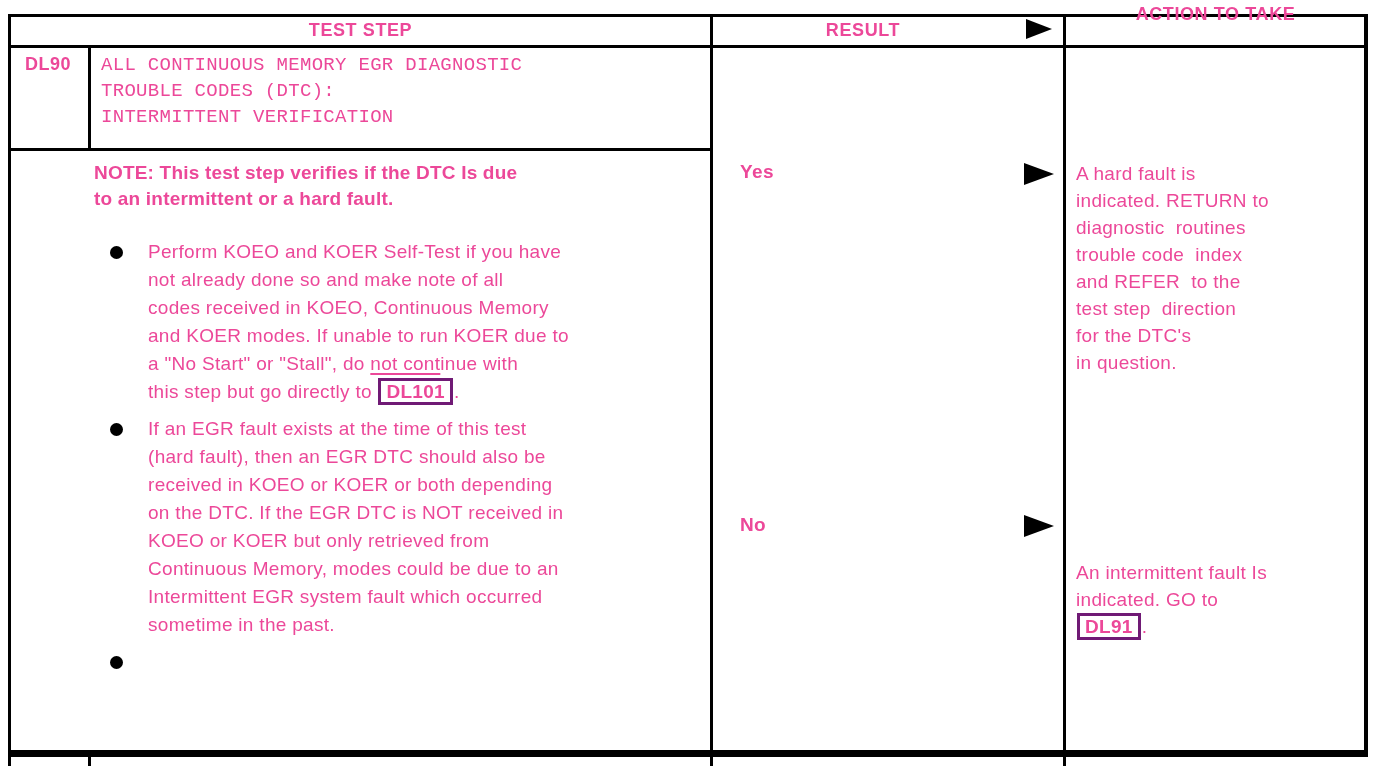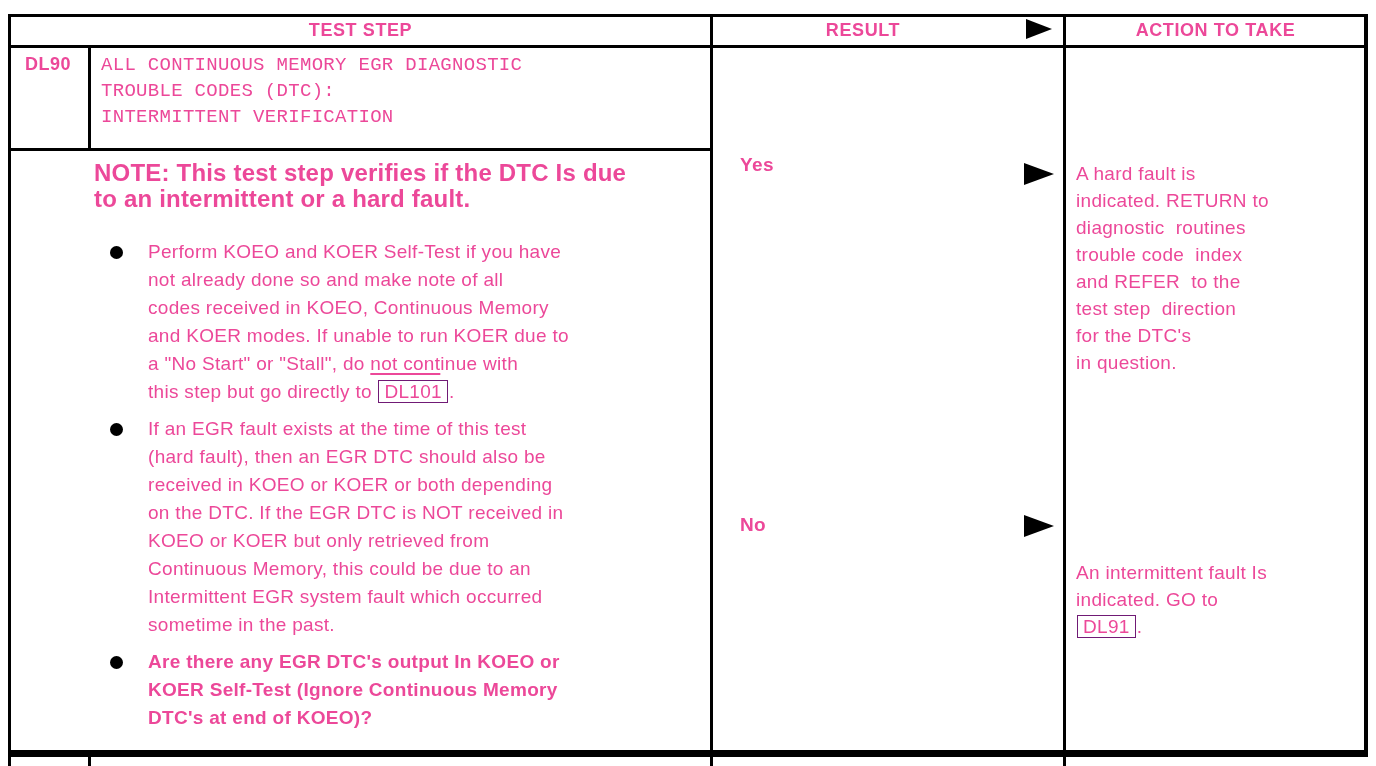--- a/index.html
+++ b/index.html
@@ -5,54 +5,54 @@
   html,body{margin:0;padding:0;background:#ffffff;}
   #page{position:relative;width:1376px;height:766px;background:#ffffff;overflow:hidden;
         font-family:"Liberation Sans","DejaVu Sans",sans-serif;color:#ec4899;}
   .bline{position:absolute;background:#000;}
   .cell{position:absolute;}
   .hdr{font-size:18px;font-weight:bold;letter-spacing:0.6px;text-align:center;}
   .tline{white-space:pre;}
   .bold{font-weight:bold;}
   .title-cell{font-size:19px;line-height:26px;letter-spacing:0.3px;}
   .code-cell{font-size:18px;font-weight:bold;text-align:center;letter-spacing:0.5px;}
-  .note-cell{font-size:24px;line-height:26px;letter-spacing:0.2px;font-weight:bold;}
+  .note-cell{font-size:19px;line-height:26px;letter-spacing:0.2px;font-weight:bold;}
   .bullets{position:absolute;font-size:19px;line-height:28px;letter-spacing:0.3px;}
   .bullet{display:flex;margin-bottom:9px;}
   .bullet:last-child{margin-bottom:0;}
   .bullet-dot{flex:none;width:54px;box-sizing:border-box;padding-left:16px;}
   .bullet-dot i{display:block;width:13px;height:13px;border-radius:50%;background:#000;margin-top:8px;}
   .result-label{position:absolute;font-size:19px;font-weight:bold;letter-spacing:0.4px;}
   .action{position:absolute;font-size:19px;line-height:27px;letter-spacing:0.3px;}
   .arrow{position:absolute;width:0;height:0;border-top:11px solid transparent;
          border-bottom:11px solid transparent;border-left:30px solid #000;}
   .arrow-sm{border-top-width:10px;border-bottom-width:10px;border-left-width:26px;}
   .run-u{text-decoration:underline;text-decoration-thickness:2px;text-underline-offset:3px;}
-  .run-box{display:inline-block;border:1px solid #701a75;padding:0 5px;font-weight:normal;line-height:21px;margin:0 1px;text-align:center;}
+  .run-box{display:inline-block;border:3px solid #701a75;padding:0 5px;font-weight:bold;line-height:21px;margin:0 1px;text-align:center;}
 </style>
 </head>
 <body>
 
 <div id="page">
 
   <div class="bline" style="left:8px;top:14px;width:1360px;height:3px;"></div>
   <div class="bline" style="left:8px;top:45px;width:1360px;height:3px;"></div>
   <div class="bline" style="left:8px;top:14px;width:3px;height:752px;"></div>
   <div class="bline" style="left:1364px;top:14px;width:4px;height:743px;"></div>
   <div class="bline" style="left:710px;top:14px;width:3px;height:752px;"></div>
   <div class="bline" style="left:1063px;top:14px;width:3px;height:752px;"></div>
   <div class="bline" style="left:88px;top:45px;width:3px;height:106px;"></div>
   <div class="bline" style="left:8px;top:148px;width:705px;height:3px;"></div>
   <div class="bline" style="left:8px;top:750px;width:1360px;height:7px;"></div>
   <div class="bline" style="left:88px;top:757px;width:3px;height:9px;"></div>
 
   <div class="cell hdr" style="left:11px;top:20px;width:699px;">TEST STEP</div>
   <div class="cell hdr" style="left:713px;top:20px;width:300px;">RESULT</div>
   <div class="arrow arrow-sm" style="left:1026px;top:19px;"></div>
-  <div class="cell hdr" style="left:1066px;top:20px;width:299px;">ACTION TO TAKE</div>
+  <div class="cell hdr" style="left:1066px;top:4px;width:299px;">ACTION TO TAKE</div>
 
   <div class="cell code-cell" style="left:8px;top:54px;width:80px;">DL90</div>
   <div class="cell title-cell" style="left:101px;top:52px;width:600px;font-family:Liberation Mono, monospace;">
       <div class="tline">ALL CONTINUOUS MEMORY EGR DIAGNOSTIC</div>
       <div class="tline">TROUBLE CODES (DTC):</div>
       <div class="tline">INTERMITTENT VERIFICATION</div>
     </div>
 
   <div class="cell note-cell" style="left:94px;top:160px;width:610px;">
       <div class="tline">NOTE: This test step verifies if the DTC Is due</div>
@@ -76,38 +76,33 @@
       <div class="bullet">
         <span class="bullet-dot">
           <i></i>
         </span>
         <div>
           <div class="tline">If an EGR fault exists at the time of this test</div>
           <div class="tline">(hard fault), then an EGR DTC should also be</div>
           <div class="tline">received in KOEO or KOER or both depending</div>
           <div class="tline">on the DTC. If the EGR DTC is NOT received in</div>
           <div class="tline">KOEO or KOER but only retrieved from</div>
-          <div class="tline">Continuous Memory, this could be due to an</div>
+          <div class="tline">Continuous Memory, modes could be due to an</div>
           <div class="tline">Intermittent EGR system fault which occurred</div>
           <div class="tline">sometime in the past.</div>
         </div>
       </div>
       <div class="bullet bold">
         <span class="bullet-dot">
           <i></i>
         </span>
-        <div>
-          <div class="tline">Are there any EGR DTC's output In KOEO or</div>
-          <div class="tline">KOER Self-Test (Ignore Continuous Memory</div>
-          <div class="tline">DTC's at end of KOEO)?</div>
-        </div>
       </div>
     </div>
 
-  <div class="result-label" style="left:740px;top:154px;">Yes</div>
+  <div class="result-label" style="left:740px;top:161px;">Yes</div>
   <div class="arrow" style="left:1024px;top:163px;"></div>
   <div class="action" style="left:1076px;top:160px;width:288px;">
       <div class="tline">A hard fault is</div>
       <div class="tline">indicated. RETURN to</div>
       <div class="tline">diagnostic  routines</div>
       <div class="tline">trouble code  index</div>
       <div class="tline">and REFER  to the</div>
       <div class="tline">test step  direction</div>
       <div class="tline">for the DTC's</div>
       <div class="tline">in question.</div>

